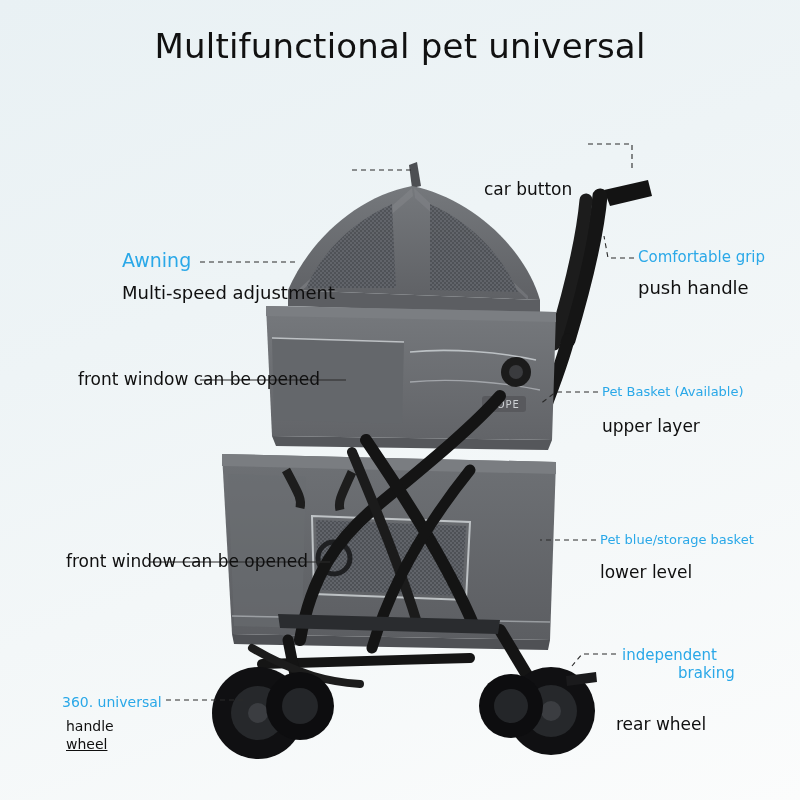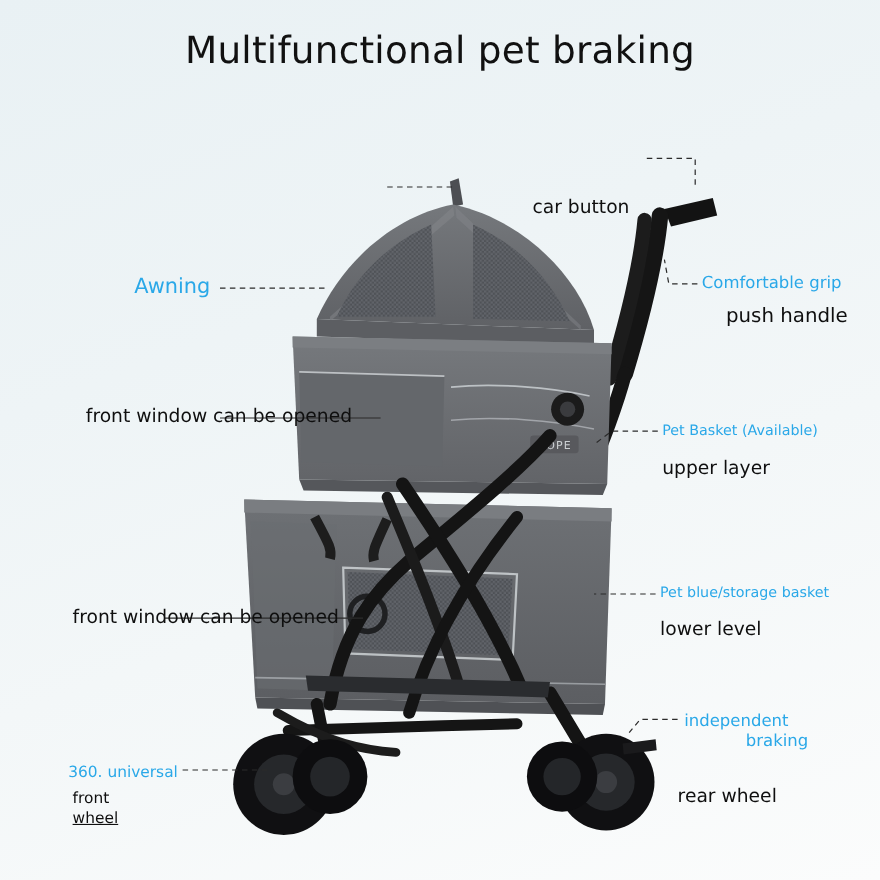--- a/index.html
+++ b/index.html
@@ -160,41 +160,42 @@
 
     <path class="leader" d="M150 562 L330 562"></path>
 
     <path class="leader-d" d="M596 540 L540 540"></path>
 
     <path class="leader-d" d="M616 654 L582 654 L572 666"></path>
 
     <path class="leader-d" d="M166 700 L244 700"></path>
   </svg>
 
-  <div class="title">Multifunctional pet braking</div>
+  <div class="title">Multifunctional pet universal</div>
 
   <div class="lbl lbl-black f17" style="left:484px;top:133px;margin-top:47px;">car button</div>
 
 
   <div class="lbl lbl-blue f19" style="left:122px;top:250px;">Awning</div>
+  <div class="lbl lbl-black f18" style="left:122px;top:283px;">Multi-speed adjustment</div>
 
   <div class="lbl lbl-blue f15" style="left:638px;top:249px;">Comfortable grip</div>
-  <div class="lbl lbl-black f18" style="left:660px;top:278px;">push handle</div>
+  <div class="lbl lbl-black f18" style="left:638px;top:278px;">push handle</div>
 
   <div class="lbl lbl-black f17" style="left:78px;top:370px;">front window can be opened</div>
 
   <div class="lbl lbl-blue f13" style="left:602px;top:385px;">Pet Basket (Available)</div>
   <div class="lbl lbl-black f17" style="left:602px;top:417px;">upper layer</div>
 
   <div class="lbl lbl-black f17" style="left:66px;top:552px;">front window can be opened</div>
 
   <div class="lbl lbl-blue f13" style="left:600px;top:533px;">Pet blue/storage basket</div>
   <div class="lbl lbl-black f17" style="left:600px;top:563px;">lower level</div>
 
   <div class="lbl lbl-blue f15" style="left:622px;top:647px;">independent</div>
   <div class="lbl lbl-blue f15" style="left:640px;top:665px;margin-left:38px;">braking</div>
   <div class="lbl lbl-black f17" style="left:616px;top:690px;margin-top:25px;">rear wheel</div>
 
   <div class="lbl lbl-blue f14" style="left:62px;top:694px;">360. universal</div>
-  <div class="lbl lbl-black f14" style="left:66px;top:718px;">front</div>
+  <div class="lbl lbl-black f14" style="left:66px;top:718px;">handle</div>
   <div class="lbl lbl-black f14" style="left:66px;top:736px;text-decoration:underline;">wheel</div>
 
 </div>
 
 </body></html>

